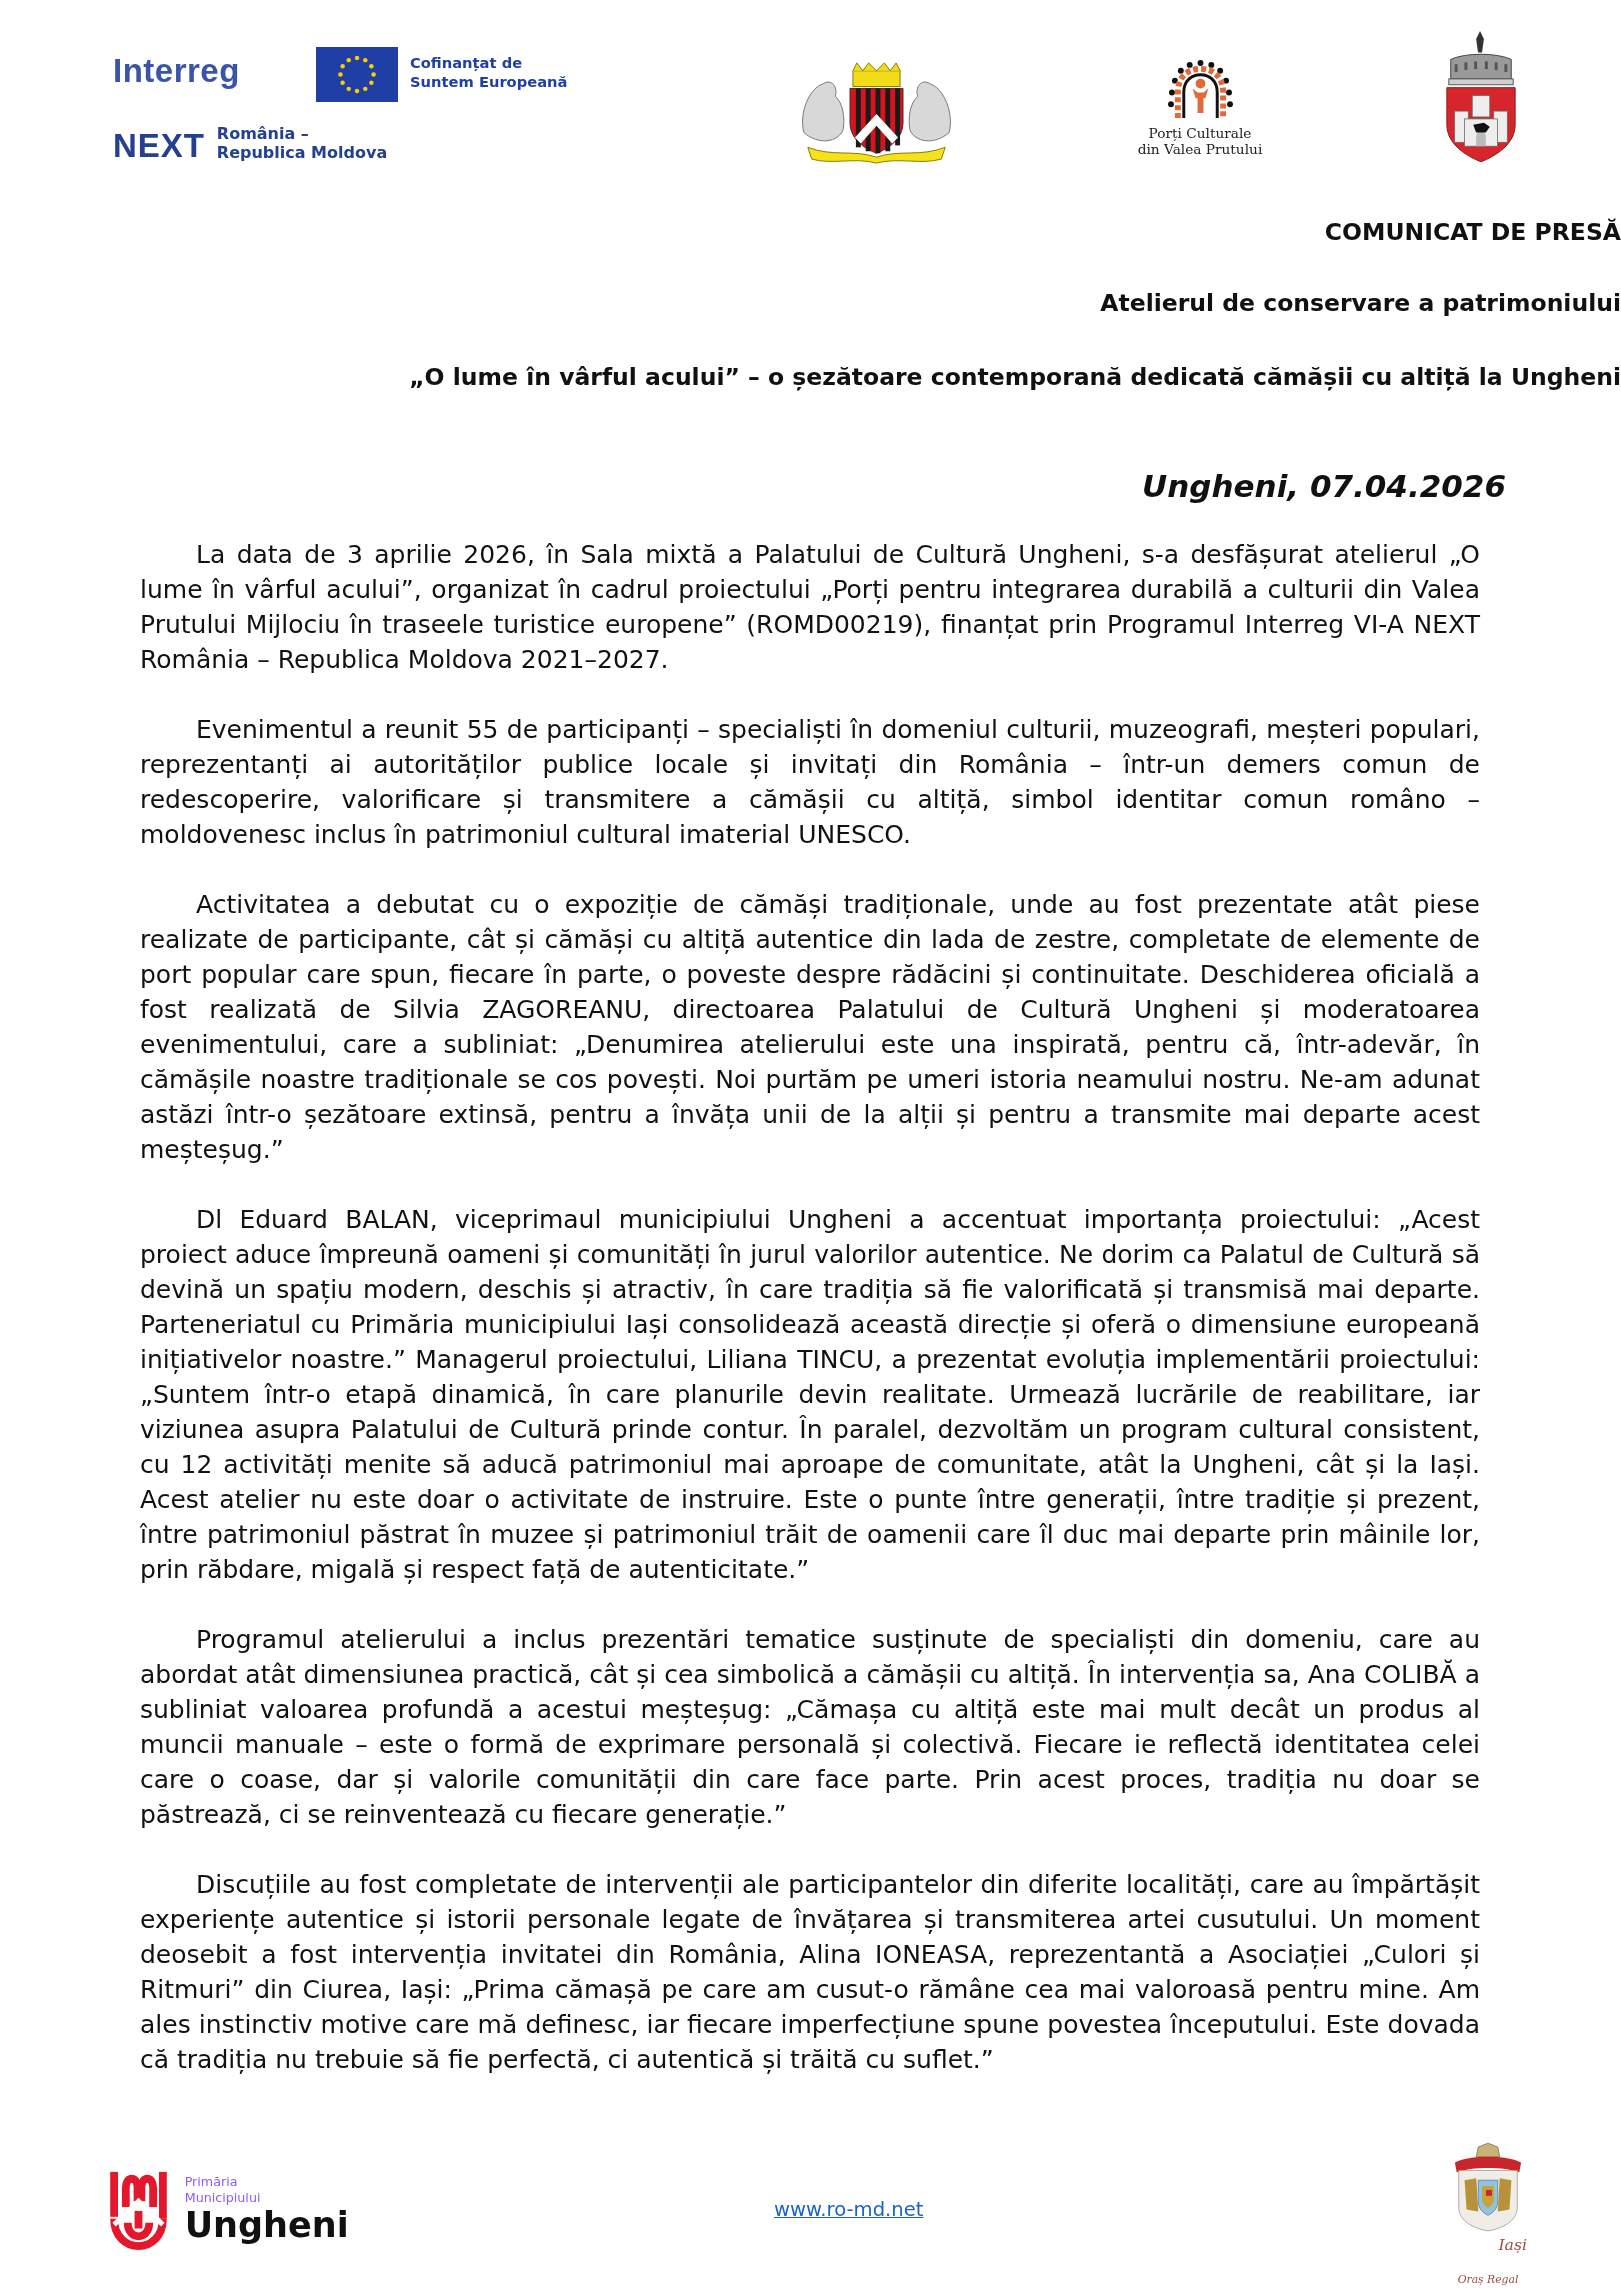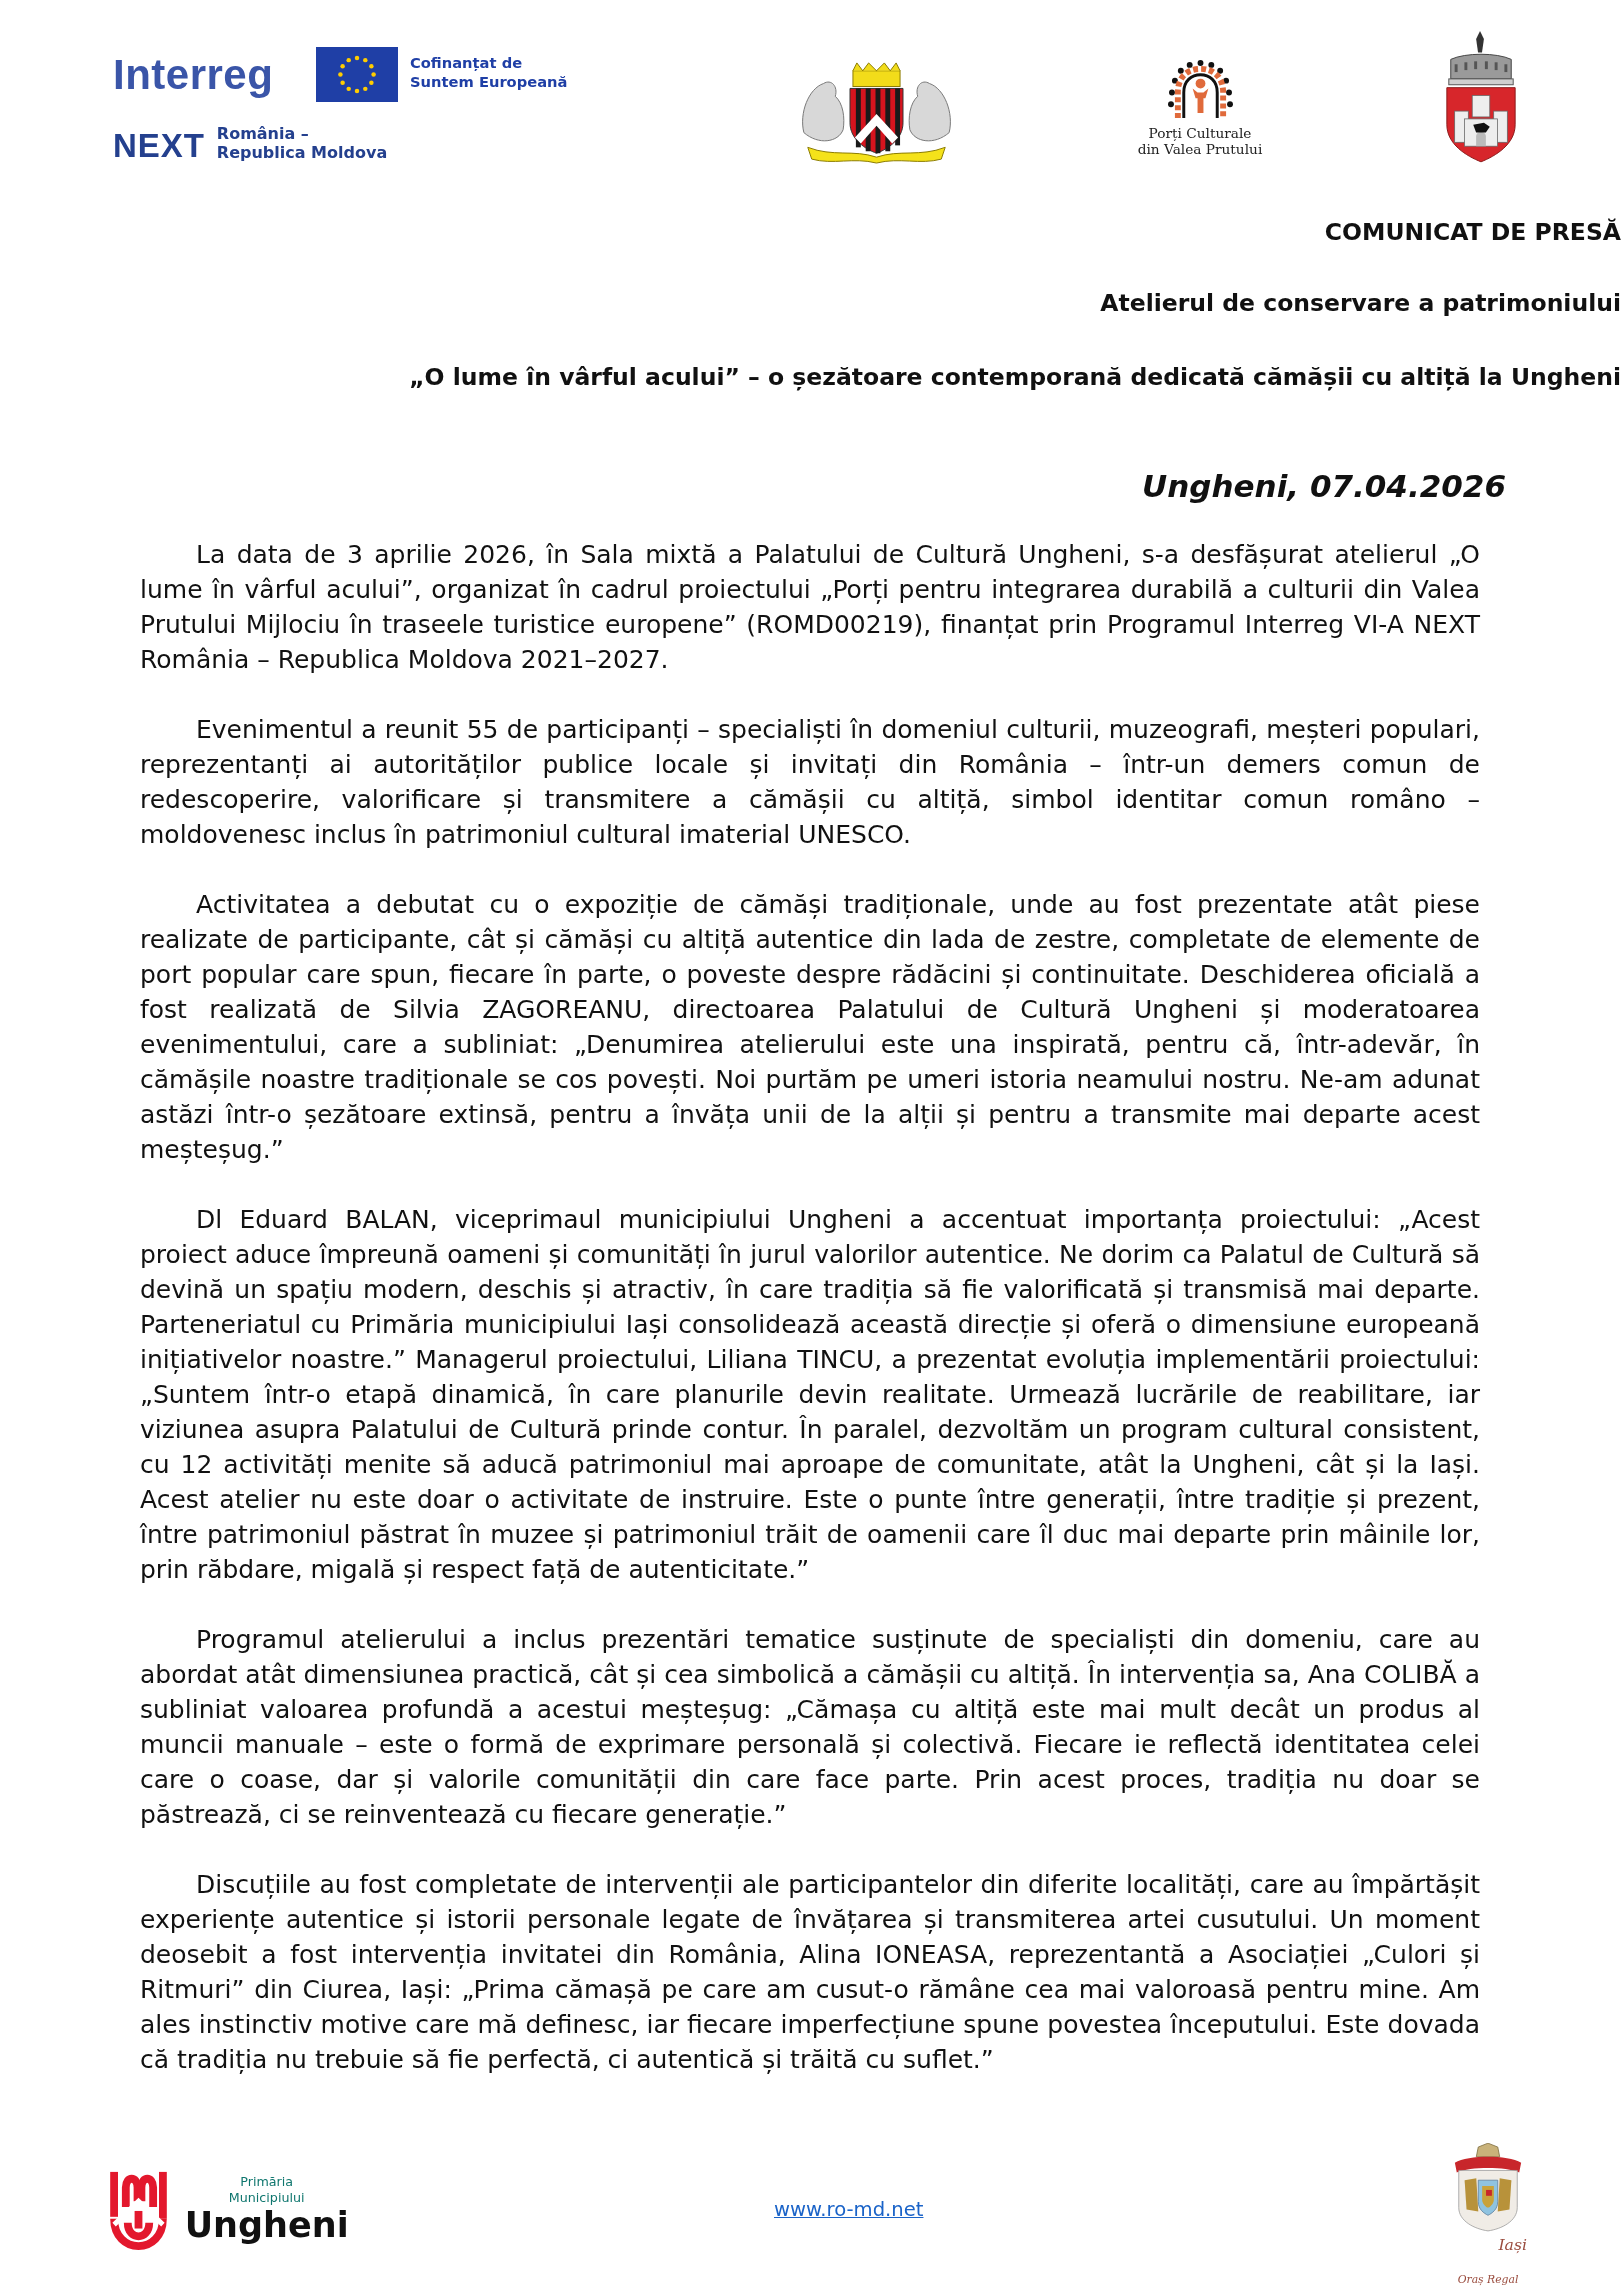--- a/index.html
+++ b/index.html
@@ -1,21 +1,21 @@
 <!DOCTYPE html>
 <html><head>
 <meta charset="utf-8">
 <style>
   html, body { margin: 0; padding: 0; background: #ffffff; }
   body { width: 1621px; height: 2293px; position: relative; overflow: hidden;
          font-family: "DejaVu Sans", sans-serif; color: #111; }
   .logo-bar { position: absolute; left: 0; top: 0; width: 1621px; height: 176px; }
   .interreg { position: absolute; left: 113px; top: 54px; }
   .interreg-word { font-family: "Liberation Sans", sans-serif; font-weight: bold;
-                   font-size: 42px; color: #3a55a8; letter-spacing: 0.5px; line-height: 1; }
+                   font-size: 33px; color: #3a55a8; letter-spacing: 0.5px; line-height: 1; }
   .next-row { position: absolute; left: 113px; top: 124px; display: flex; align-items: flex-end; }
   .next-word { font-family: "Liberation Sans", sans-serif; font-weight: bold; font-size: 33px;
                color: #24408e; letter-spacing: 1px; line-height: 1; }
   .next-sub { margin-left: 11.8px; font-family: "DejaVu Sans", sans-serif; font-size: 16px;
               font-weight: bold; color: #24408e; line-height: 1.2; }
   .eu-flag { position: absolute; left: 316px; top: 47px; width: 82px; height: 55px;
              background: #1f3fa6; }
   .eu-cofin { position: absolute; left: 410px; top: 53px; font-family: "DejaVu Sans", sans-serif;
               font-size: 14.7px; font-weight: bold; color: #1f3fa6; line-height: 1.3; }
   .coat-ungheni { position: absolute; left: 794px; top: 59px; width: 165px; height: 106px; }
@@ -30,21 +30,21 @@
   .t3 { top: 363px; }
   .date { position: absolute; right: 115px; top: 468px; font-weight: bold; font-style: italic;
           font-size: 31px; }
 
   .body-text { position: absolute; left: 140px; width: 1340px; font-size: 25px; line-height: 35px;
                text-align: justify; }
   .body-text p { margin: 0 0 35px 0; text-indent: 56px; }
 
   .footer-ungheni { position: absolute; left: 108px; top: 2168px; display: flex; align-items: center; }
   .fu-text { margin-left: 15.7px; }
-  .fu-small { font-size: 12.7px; color: #0f766e; line-height: 1.25; text-align: center; }
+  .fu-small { font-size: 12.7px; color: #8b5cf6; line-height: 1.25; }
   .fu-big { font-size: 35px; font-weight: bold; color: #111; line-height: 1.1; }
   .footer-link { position: absolute; left: 774px; top: 2198px; font-size: 19.6px; color: #1a63c8;
                  text-decoration: underline; font-family: "DejaVu Sans", sans-serif; }
   .footer-iasi { position: absolute; left: 1449px; top: 2143px; width: 78px; text-align: center; }
   .fi-text { font-family: "DejaVu Serif", serif; font-style: italic; color: #9a4c3e; font-size: 15.7px; line-height: 1; text-align: right; }
   .fi-text2 { font-family: "DejaVu Serif", serif; font-style: italic; color: #9a4c3e; font-size: 10.8px; margin-top: 20px; }
 </style>
 </head>
 <body>
 

